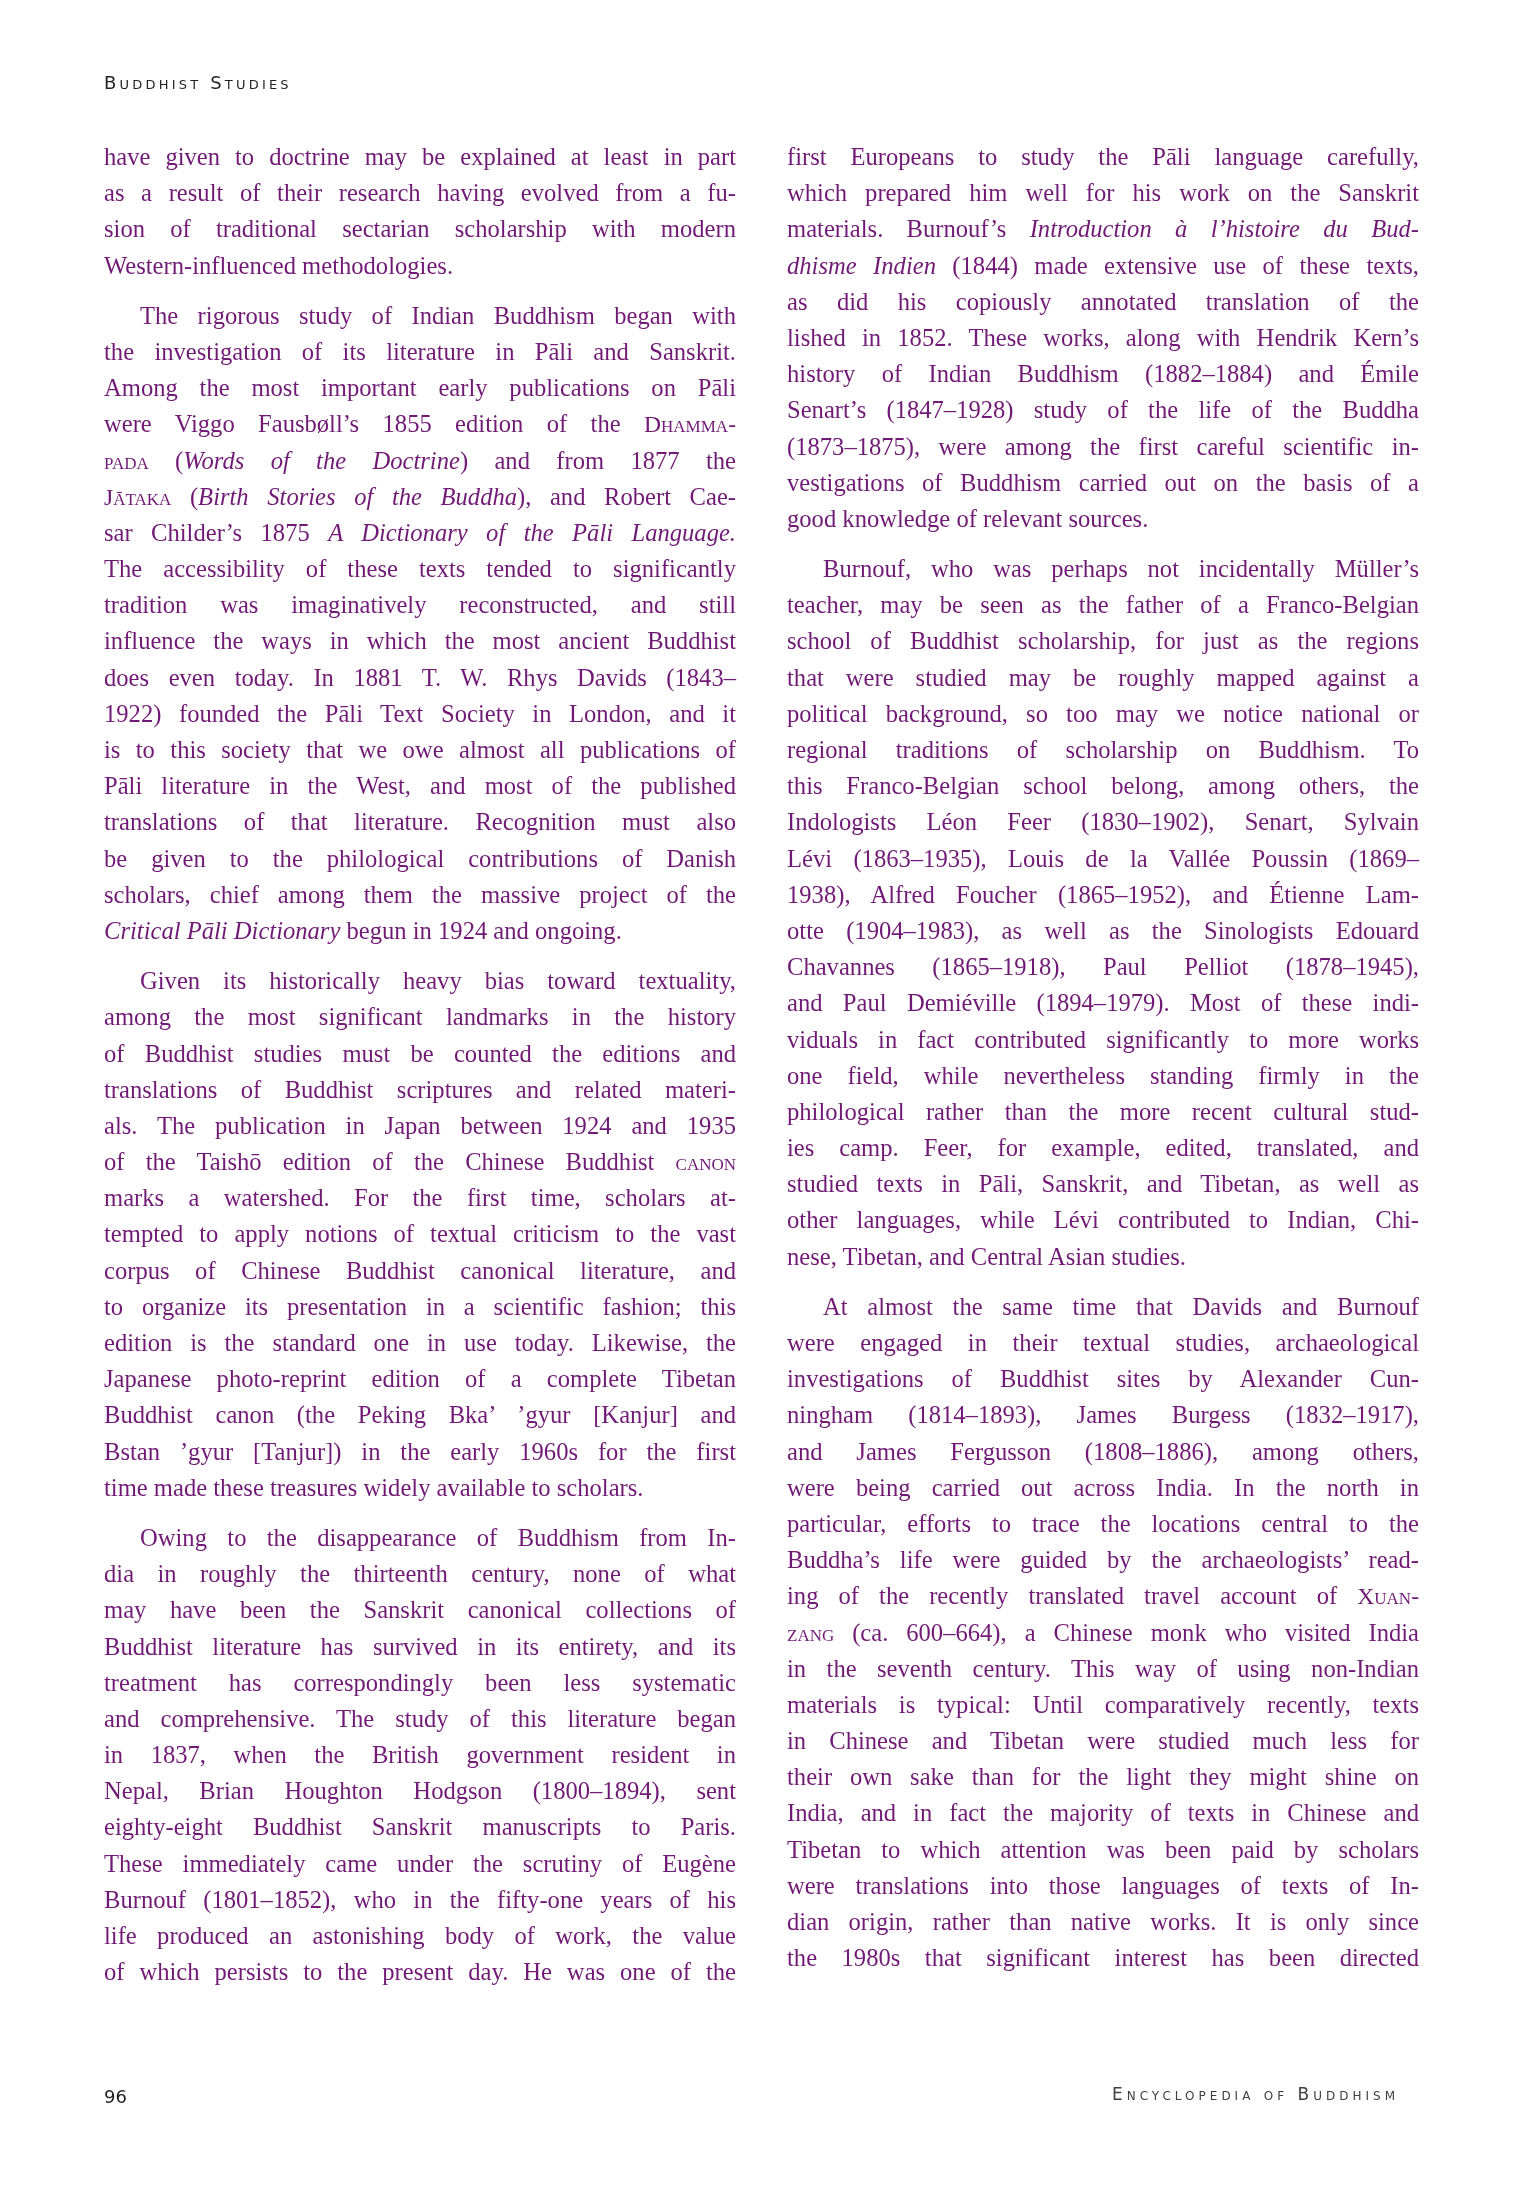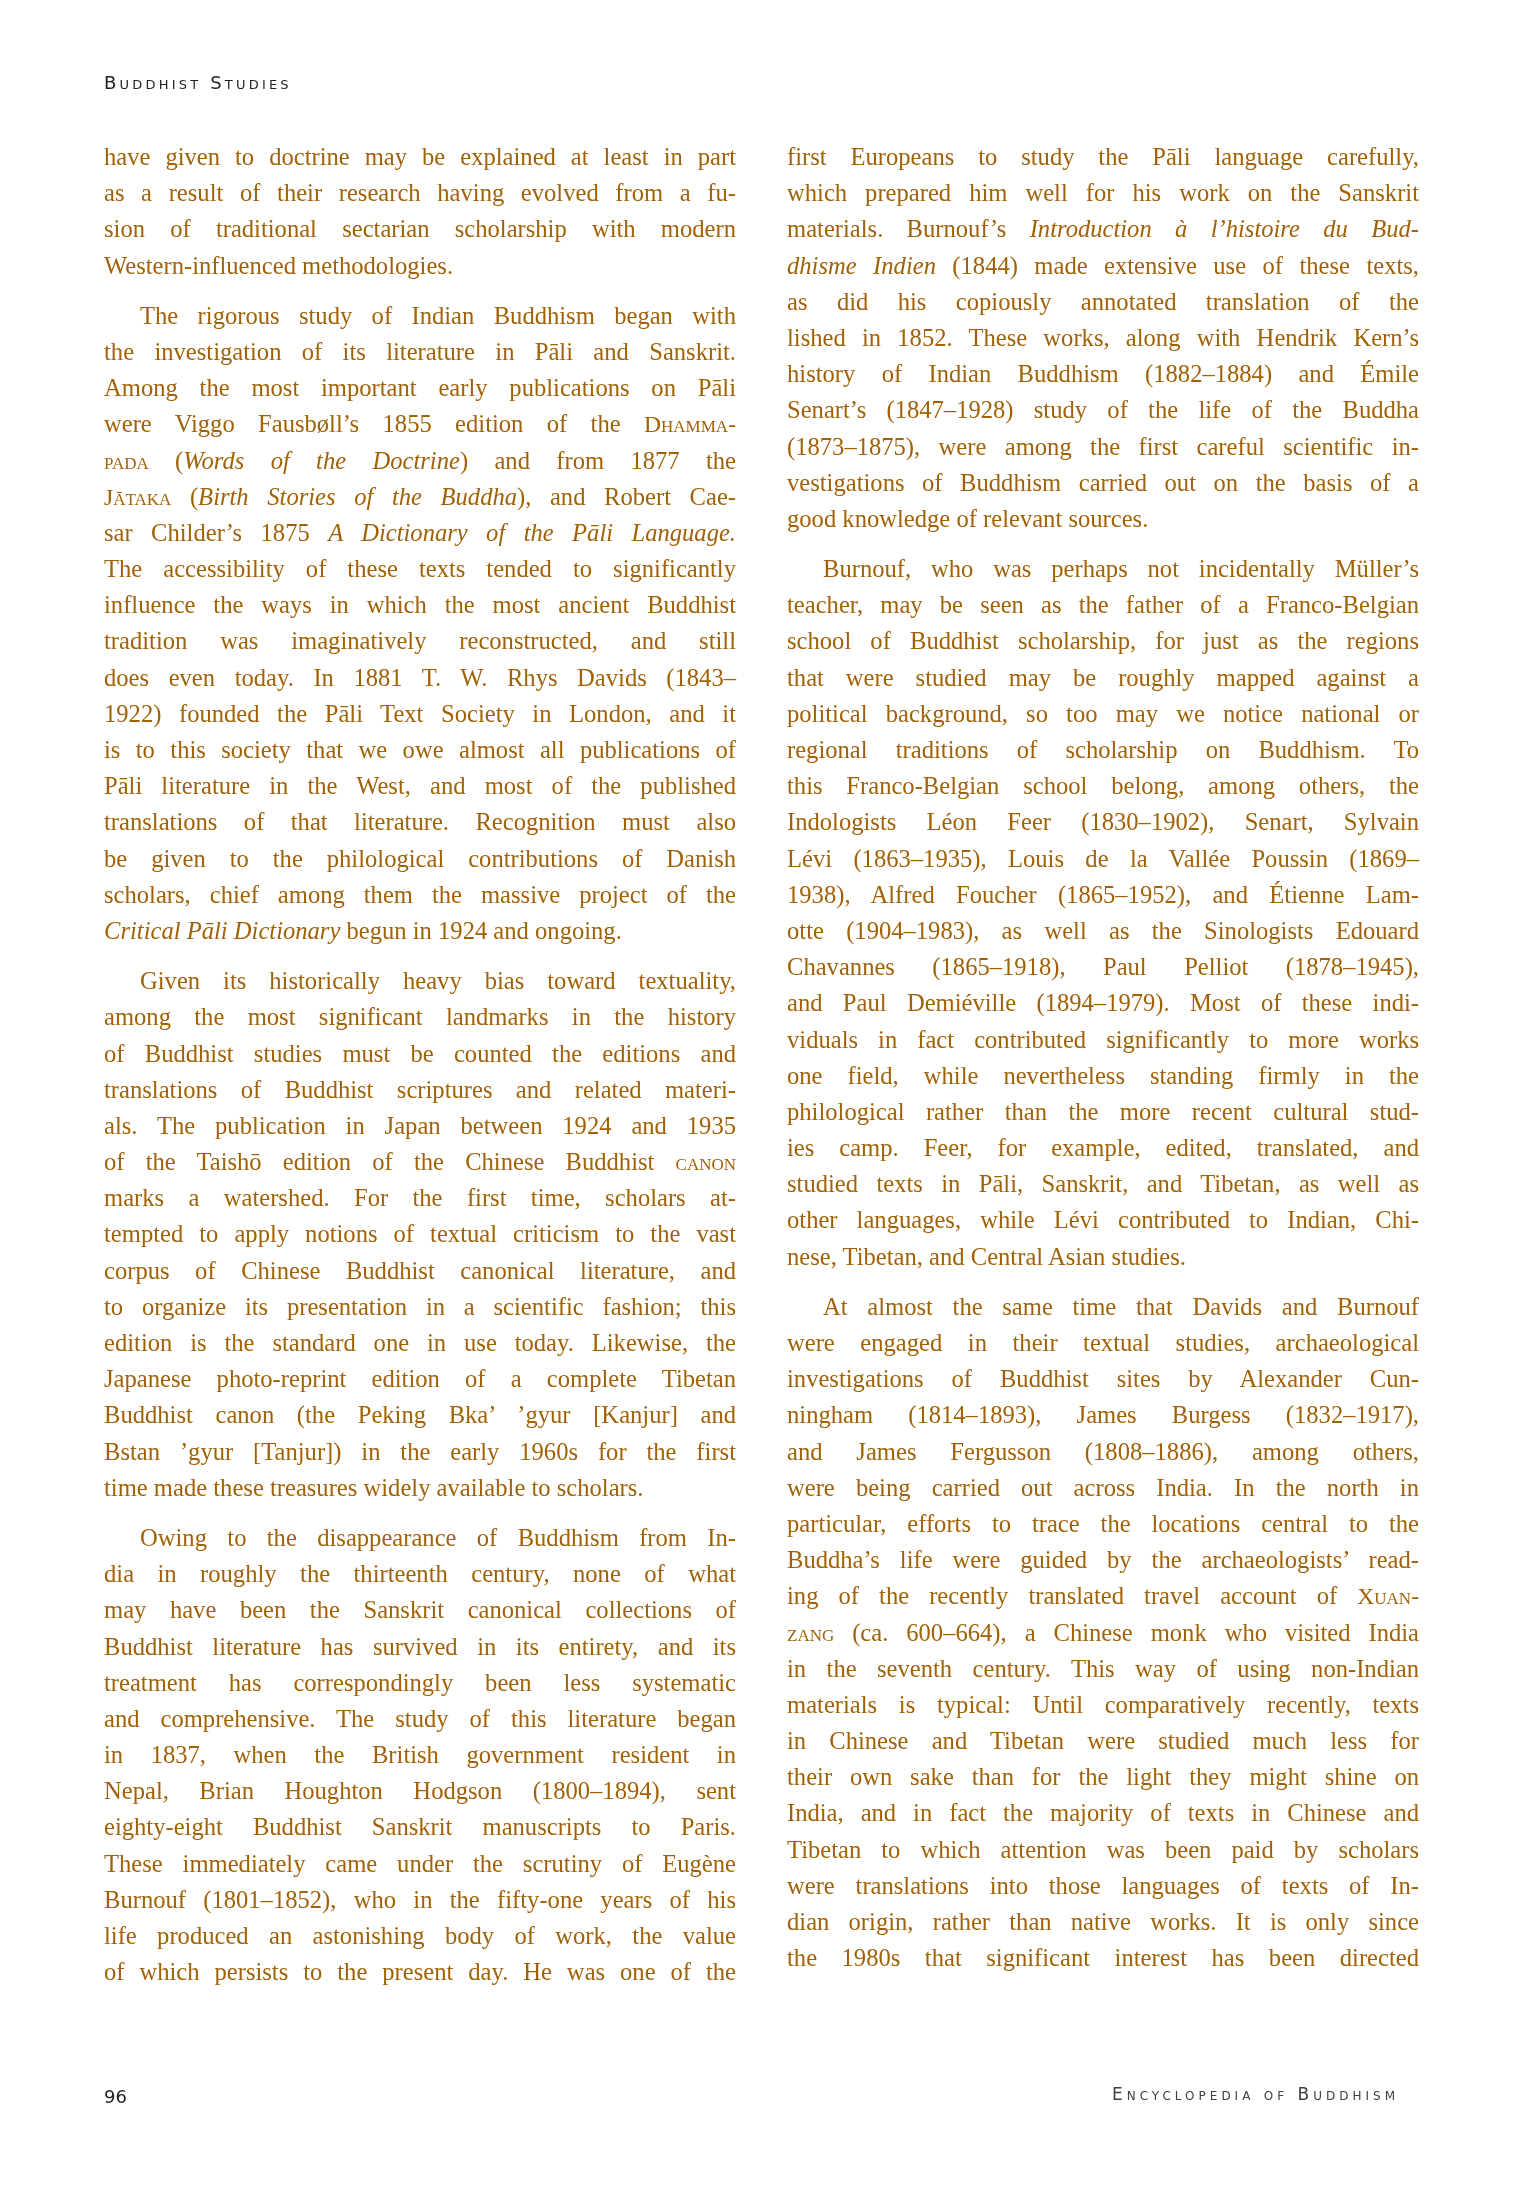--- a/index.html
+++ b/index.html
@@ -6,21 +6,21 @@
   body { width: 1522px; height: 2200px; position: relative; overflow: hidden; color: #231f20; }
   .page { position: absolute; left: 0; top: 0; width: 1503px; height: 2200px; background: #fff; }
   .running-head {
     position: absolute; left: 104px; top: 72px;
     font-family: "DejaVu Sans", sans-serif; font-size: 18px; letter-spacing: 3.2px;
     font-variant: small-caps; color: #231f20; white-space: nowrap;
   }
   .column {
     position: absolute; top: 139px; width: 632px;
     font-family: "Liberation Serif", serif; font-size: 24.6px; line-height: 36.2px;
-    color: #a16207;
+    color: #701a75;
   }
   .col-left { left: 104px; }
   .col-right { left: 787px; }
   .para { margin: 0 0 14px 0; }
   .line {
     display: block; white-space: nowrap; text-align: justify; text-align-last: justify;
     height: 36.2px; overflow: visible;
   }
   .line.last { text-align-last: left; }
   .para.indent .line:first-child { padding-left: 36px; }
@@ -51,22 +51,22 @@
       </div>
       <div class="para indent">
         <span class="line"><span>The rigorous study of Indian Buddhism began with</span></span>
         <span class="line"><span>the investigation of its literature in Pāli and Sanskrit.</span></span>
         <span class="line"><span>Among the most important early publications on Pāli</span></span>
         <span class="line"><span>were Viggo Fausbøll’s 1855 edition of the </span><span class="seg-sc">Dhamma-</span></span>
         <span class="line"><span class="seg-sc">pada</span><span> (</span><span class="seg-i">Words of the Doctrine</span><span>) and from 1877 the</span></span>
         <span class="line"><span class="seg-sc">Jātaka</span><span> (</span><span class="seg-i">Birth Stories of the Buddha</span><span>), and Robert Cae-</span></span>
         <span class="line"><span>sar Childer’s 1875 </span><span class="seg-i">A Dictionary of the Pāli Language.</span></span>
         <span class="line"><span>The accessibility of these texts tended to significantly</span></span>
+        <span class="line"><span>tradition was imaginatively reconstructed, and still</span></span>
         <span class="line"><span>influence the ways in which the most ancient Buddhist</span></span>
-        <span class="line"><span>tradition was imaginatively reconstructed, and still</span></span>
         <span class="line"><span>does even today. In 1881 T. W. Rhys Davids (1843–</span></span>
         <span class="line"><span>1922) founded the Pāli Text Society in London, and it</span></span>
         <span class="line"><span>is to this society that we owe almost all publications of</span></span>
         <span class="line"><span>Pāli literature in the West, and most of the published</span></span>
         <span class="line"><span>translations of that literature. Recognition must also</span></span>
         <span class="line"><span>be given to the philological contributions of Danish</span></span>
         <span class="line"><span>scholars, chief among them the massive project of the</span></span>
         <span class="line last"><span class="seg-i">Critical Pāli Dictionary</span><span> begun in 1924 and ongoing.</span></span>
       </div>
       <div class="para indent">

